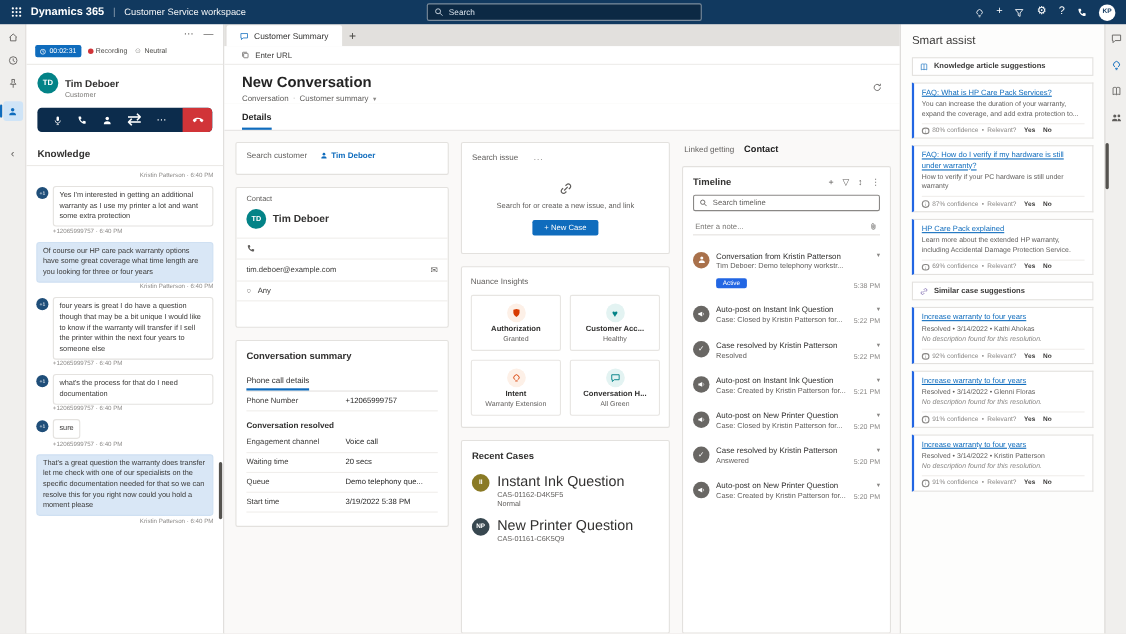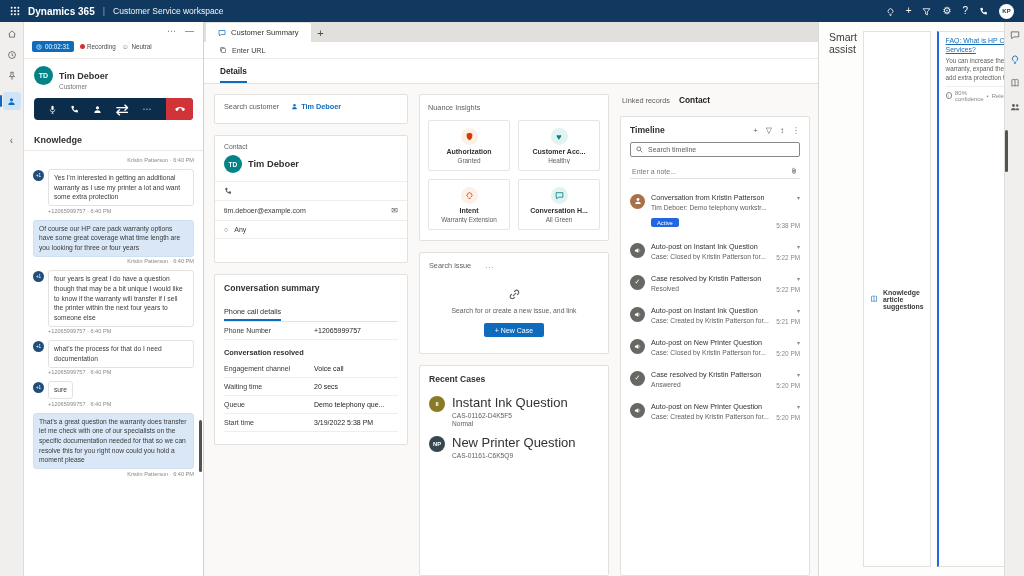--- a/index.html
+++ b/index.html
@@ -137,21 +137,21 @@
   .tl-avatar.gray{background:#696764}
   .tl-main{flex:1;min-width:0}
   .tl-t{font-size:7.2px;color:#323130;white-space:nowrap;overflow:hidden;text-overflow:ellipsis}
   .tl-s{font-size:6.7px;color:#605e5c;margin-top:2px;white-space:nowrap;overflow:hidden;text-overflow:ellipsis}
   .badge-active{display:inline-block;background:#2266e3;color:#fff;font-size:5.8px;padding:1.5px 6px;border-radius:2px;margin-top:3px}
   .tl-right{display:flex;flex-direction:column;align-items:flex-end;justify-content:space-between;gap:4px;padding-top:2px}
   .tl-chev{color:#8a8886;font-size:6px;line-height:1}
   .tl-time{font-size:6.4px;color:#8a8886;white-space:nowrap}
 
   
-  .smart{position:absolute;top:22px;bottom:0;left:818px;width:186px;background:#fdfdfc;border-left:1px solid #dcdad7;padding:9px 10px;display:flex;flex-direction:row;gap:6px;overflow:hidden}
+  .smart{position:absolute;top:22px;bottom:0;left:818px;width:186px;background:#fdfdfc;border-left:1px solid #dcdad7;padding:9px 10px;display:flex;flex-direction:column;gap:6px;overflow:hidden}
   .sa-title{font-size:10.5px;color:#3b3a39;margin-bottom:3px}
   .sa-header{background:#fff;border:1px solid #e3e1de;display:flex;align-items:center;gap:5px;padding:3.5px 6px;font-size:6.9px;font-weight:bold;color:#3b3a39}
   .sa-header .hicon{color:#0f6cbd;display:flex}
   .sa-header .hicon.purple{color:#7b68ae}
   .sa-card{background:#fff;border:1px solid #e3e1de;border-left:2px solid #2266e3;padding:4px 7px 3px}
   .sa-card-title{font-size:6.9px;color:#0f6cbd;text-decoration:underline;line-height:1.35}
   .sa-meta{font-size:6.3px;color:#605e5c;margin-top:2px}
   .sa-body{font-size:6.3px;color:#605e5c;line-height:1.35;margin-top:2px}
   .sa-body.italic{font-style:italic;color:#8a8886}
   .sa-foot{display:flex;align-items:center;gap:3px;border-top:1px solid #f0eeec;margin-top:3.5px;padding-top:3px;font-size:5.9px;color:#8a8886}
@@ -177,20 +177,29 @@
         <circle cx="6" cy="6" r="1.2"></circle>
         <circle cx="10" cy="6" r="1.2"></circle>
         <circle cx="2" cy="10" r="1.2"></circle>
         <circle cx="6" cy="10" r="1.2"></circle>
         <circle cx="10" cy="10" r="1.2"></circle>
       </svg>
     </span>
   <span class="brand">Dynamics 365</span>
   <span class="tb-sep">|</span>
   <span class="workspace">Customer Service workspace</span>
+  <div class="tb-search">
+    <span>
+        <svg width="8" height="8" viewBox="0 0 16 16" fill="none" stroke="currentColor" stroke-width="1.6">
+          <circle cx="6.5" cy="6.5" r="4.5"></circle>
+          <path d="M10 10l4.5 4.5"></path>
+        </svg>
+      </span>
+    <span>Search</span>
+  </div>
   <div class="tb-right">
     <span class="tb-icon">
         <svg width="9" height="9" viewBox="0 0 16 16" fill="none" stroke="currentColor" stroke-width="1.4">
           <path d="M5.5 11a4.3 4.3 0 1 1 5 0"></path>
           <path d="M6 13h4M6.8 15h2.4"></path>
         </svg>
       </span>
     <span class="tb-icon">+</span>
     <span class="tb-icon">
         <svg width="9" height="9" viewBox="0 0 16 16" fill="none" stroke="currentColor" stroke-width="1.4">
@@ -354,20 +363,35 @@
   </div>
   <div class="cmdbar">
     <span style="color:#5f5d5b;display:flex">
         <svg width="8" height="8" viewBox="0 0 16 16" fill="none" stroke="currentColor" stroke-width="1.3">
           <rect x="5" y="5" width="8" height="8" rx="1"></rect>
           <path d="M3 11V4a1 1 0 0 1 1-1h7"></path>
         </svg>
       </span>
     <span>Enter URL</span>
   </div>
+  <div class="pagehead">
+    <div class="page-title">New Conversation</div>
+    <div class="crumb">
+      <span>Conversation</span>
+      <span class="chev">·</span>
+      <span>Customer summary</span>
+      <span class="chev">▾</span>
+    </div>
+    <span class="head-refresh">
+        <svg width="9" height="9" viewBox="0 0 16 16" fill="none" stroke="currentColor" stroke-width="1.4">
+          <path d="M13 8a5 5 0 1 1-1.5-3.6"></path>
+          <path d="M13 2v3h-3"></path>
+        </svg>
+      </span>
+  </div>
   <div class="dtabs">
     <span class="dtab">Details</span>
   </div>
 
   <div class="content">
 
     <div class="col col1">
       <div class="card sc-card">
         <div class="sc-row">
           <span class="sc-label">Search customer</span>
@@ -428,20 +452,38 @@
           <span class="fv">Demo telephony que...</span>
         </div>
         <div class="frow">
           <span class="fl">Start time</span>
           <span class="fv">3/19/2022 5:38 PM</span>
         </div>
       </div>
     </div>
 
     <div class="col col2">
+      <div class="card si-card">
+        <div class="si-head">
+          <span>Search issue</span>
+          <span class="si-dots">...</span>
+        </div>
+        <div class="si-body">
+          <span style="color:#5f5d5b">
+              <svg width="13" height="13" viewBox="0 0 16 16" fill="none" stroke="currentColor" stroke-width="1.4">
+                <path d="M6 10l4-4"></path>
+                <path d="M7.5 4.8l1.3-1.3a2.6 2.6 0 0 1 3.7 3.7l-1.3 1.3"></path>
+                <path d="M8.5 11.2l-1.3 1.3a2.6 2.6 0 0 1-3.7-3.7l1.3-1.3"></path>
+              </svg>
+            </span>
+          <span class="si-caption">Search for or create a new issue, and link</span>
+          <span class="btn-newcase">+ New Case</span>
+        </div>
+      </div>
+
       <div class="card ni-card">
         <div class="ni-label">Nuance Insights</div>
         <div class="ni-grid">
           <div class="tile">
             <span class="tile-icon orange">
                 <svg width="9" height="9" viewBox="0 0 16 16" fill="currentColor">
                   <path d="M8 1.5 13 3v4c0 3.5-2 6-5 7.5C5 13 3 10.5 3 7V3z"></path>
                 </svg>
               </span>
             <span class="tile-t">Authorization</span>
@@ -467,38 +509,20 @@
                 <svg width="9" height="9" viewBox="0 0 16 16" fill="none" stroke="currentColor" stroke-width="1.5">
                   <path d="M2 3h12v8H6l-3 3v-3H2z"></path>
                 </svg>
               </span>
             <span class="tile-t">Conversation H...</span>
             <span class="tile-s">All Green</span>
           </div>
         </div>
       </div>
 
-      <div class="card si-card">
-        <div class="si-head">
-          <span>Search issue</span>
-          <span class="si-dots">...</span>
-        </div>
-        <div class="si-body">
-          <span style="color:#5f5d5b">
-              <svg width="13" height="13" viewBox="0 0 16 16" fill="none" stroke="currentColor" stroke-width="1.4">
-                <path d="M6 10l4-4"></path>
-                <path d="M7.5 4.8l1.3-1.3a2.6 2.6 0 0 1 3.7 3.7l-1.3 1.3"></path>
-                <path d="M8.5 11.2l-1.3 1.3a2.6 2.6 0 0 1-3.7-3.7l1.3-1.3"></path>
-              </svg>
-            </span>
-          <span class="si-caption">Search for or create a new issue, and link</span>
-          <span class="btn-newcase">+ New Case</span>
-        </div>
-      </div>
-
       <div class="card rc-card">
         <div class="rc-title">Recent Cases</div>
         <div class="rc-item">
           <span class="rc-avatar ii">II</span>
           <div style="min-width:0">
             <div class="rc-t">Instant Ink Question</div>
             <div class="rc-s">CAS-01162-D4K5F5</div>
             <div class="rc-s">Normal</div>
           </div>
         </div>
@@ -507,21 +531,21 @@
           <div style="min-width:0">
             <div class="rc-t">New Printer Question</div>
             <div class="rc-s">CAS-01161-C6K5Q9</div>
           </div>
         </div>
       </div>
     </div>
 
     <div class="col col3">
       <div class="lr-row">
-        <span class="lr-label">Linked records</span>
+        <span class="lr-label">Linked getting</span>
         <span class="lr-value">Contact</span>
       </div>
       <div class="card tl-card">
         <div class="tl-head">
           <span class="tl-title">Timeline</span>
           <span class="tl-tools">
             <span>+</span>
             <span>▽</span>
             <span>↕</span>
             <span>⋮</span>

